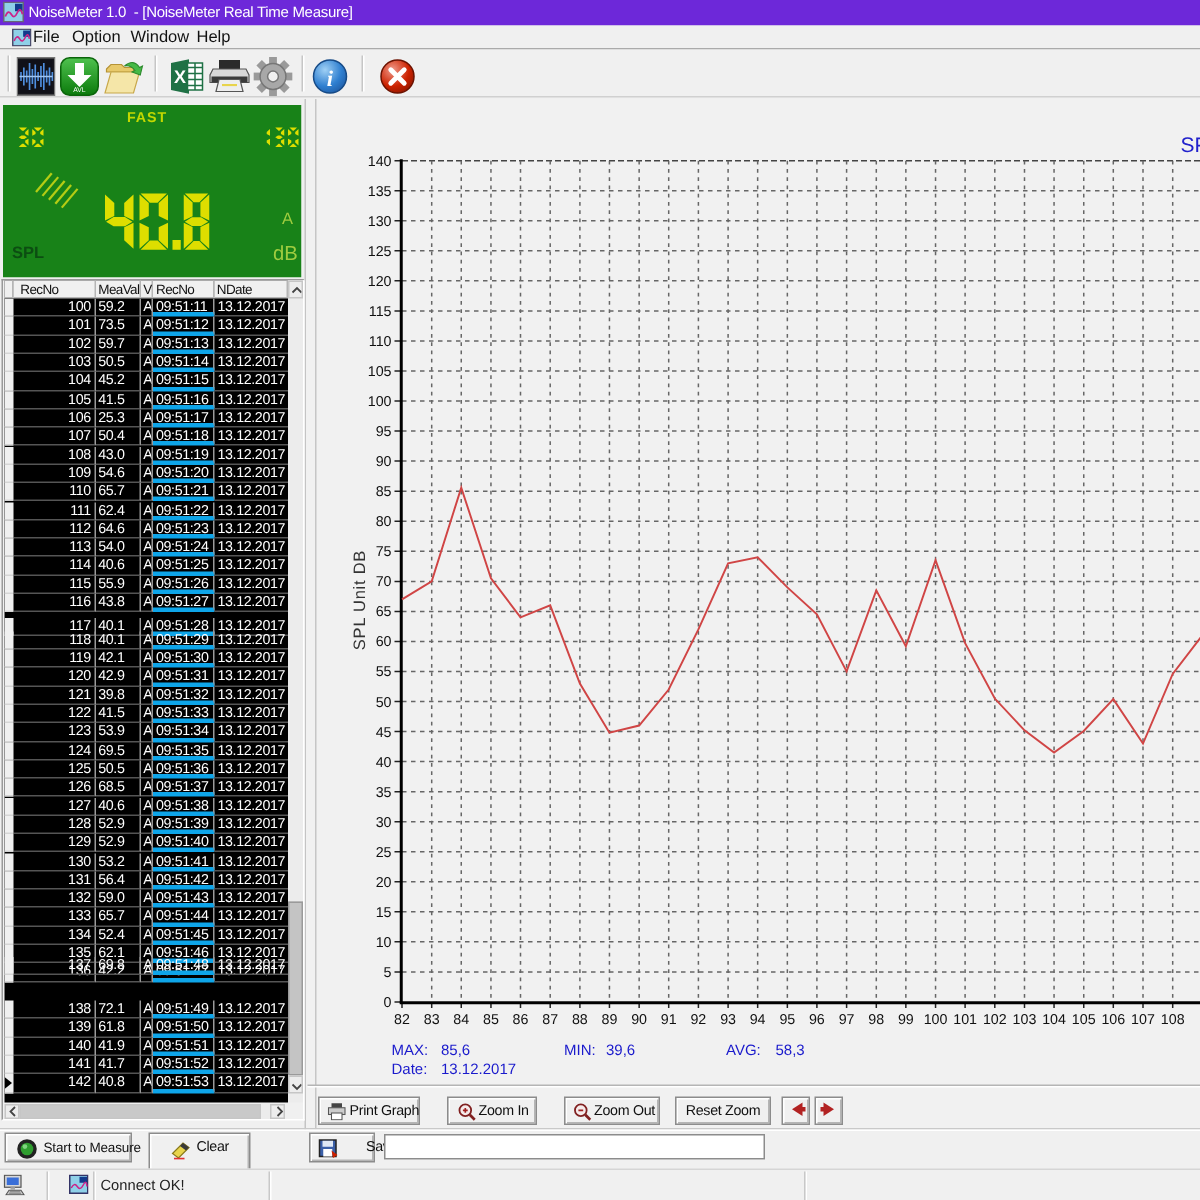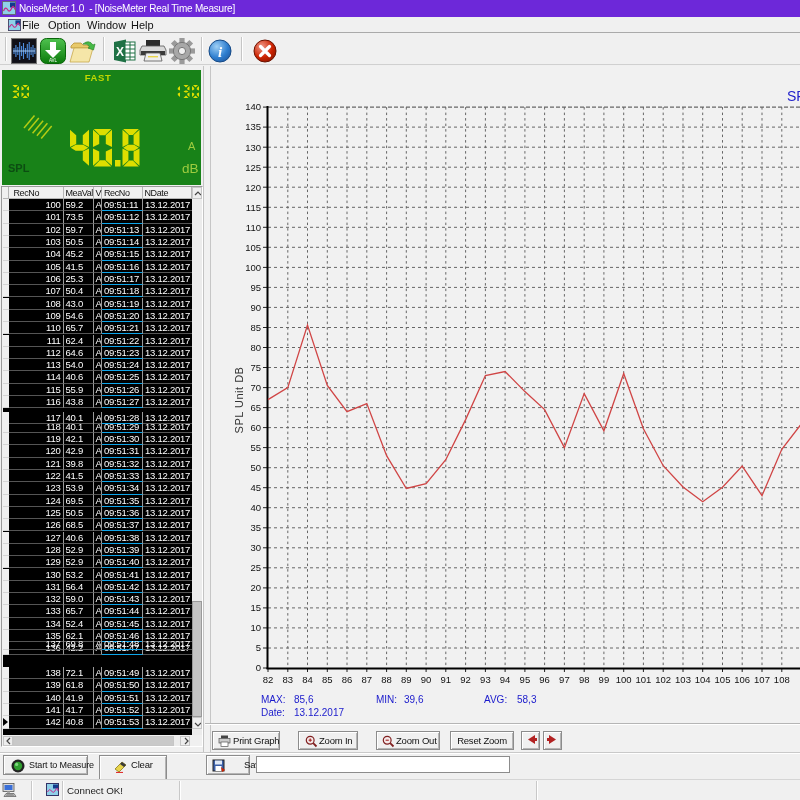--- a/index.html
+++ b/index.html
@@ -15,21 +15,21 @@
 #tablewrap{left:1px;top:186px;width:202px;height:561px;background:#f0f0f0;border:1px solid #999;border-right-color:#fff;border-bottom-color:#fff}
 #thead{position:absolute;left:1px;top:0px;width:189px;height:12px;background:#000000;font-size:9px;color:#111}
 .hc{position:absolute;top:0;height:12px;border-right:1px solid #b5b5b5;border-bottom:1px solid #b5b5b5;background:#f0f0f0;padding-left:2px;line-height:12.5px;white-space:nowrap;letter-spacing:-0.4px}
 #tbody{position:absolute;left:1px;top:12px;width:189px;height:536px;background:#000;overflow:hidden}
 .trow{position:absolute;left:0;width:189px;height:12.3px;font-size:9.5px;color:#fff;letter-spacing:-0.25px}
 .trow div{position:absolute;top:0;height:12.3px;line-height:12.5px;overflow:hidden}
 .c0{left:0;width:5.5px;background:#f0f0f0;border-bottom:1px solid #d5d5d5}
 .c1{left:5.5px;width:55px;text-align:right;border-right:1px solid #9a9a9a;border-bottom:1px solid #555;padding-right:2px}
 .c2{left:60.5px;width:30px;border-right:1px solid #9a9a9a;border-bottom:1px solid #555;padding-left:2px}
 .c3{left:90.5px;width:8.5px;border-right:1px solid #9a9a9a;border-bottom:1px solid #555;padding-left:2px}
-.c4{left:99px;width:40.5px;border-right:1px solid #9a9a9a;border-bottom:1px solid #0ea5e9;padding-left:2px}
+.c4{left:99px;width:40.5px;border-right:1px solid #9a9a9a;border-bottom:3px solid #0ea5e9;padding-left:2px}
 .c5{left:139.5px;width:49.5px;border-bottom:1px solid #555;padding-left:2.5px}
 .selarrow{position:absolute;left:0px;top:2px;width:0;height:0;border-left:5px solid #000;border-top:4px solid transparent;border-bottom:4px solid transparent}
 .sb{background:#ededed;border:1px solid #c6c6c6;color:#222;line-height:0;overflow:hidden}
 .btn{position:absolute;background:#f0f0f0;border:1px solid #8c8c8c;box-shadow:inset 1px 1px 0 #fff,inset -1px -1px 0 #b5b5b5;font-size:9.5px;color:#111;text-align:center;white-space:nowrap;letter-spacing:-0.2px}
 #statusbar{left:0;top:779px;width:800px;height:21px;background:#f0f0f0;border-top:1px solid #d5d5d5;font-size:10.5px;color:#222}
 .spanel{position:absolute;top:1px;height:19px;border-left:1px solid #c8c8c8;border-right:1px solid #fff}
 </style></head><body>
 <div id="win">
 
 <div class="abs" style="left:203px;top:66px;width:597px;height:687px;background:#f1f1f1;border-left:1px solid #c4c4c4"></div>

